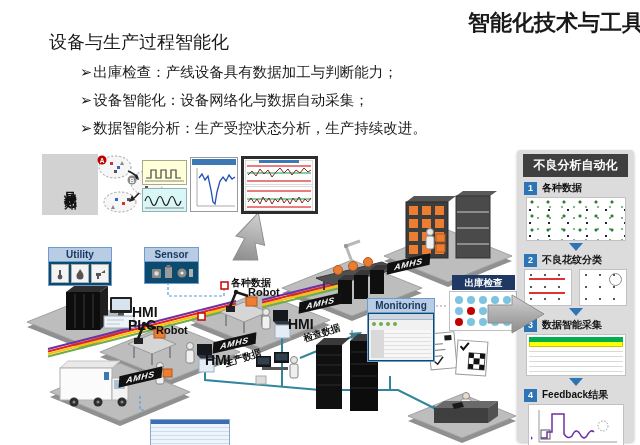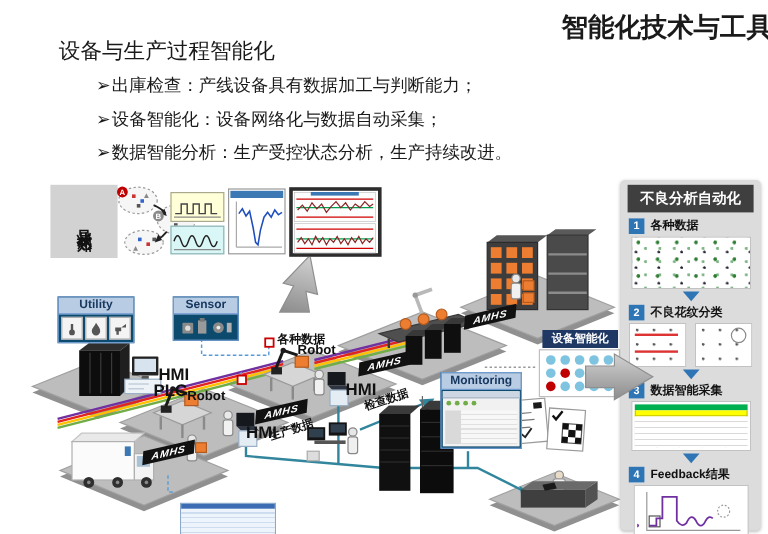--- a/index.html
+++ b/index.html
@@ -31,21 +31,21 @@
   .monitor svg{display:block;margin-bottom:1px;}
   .data-arrow-label{left:231px;top:233px;font-size:10px;margin-top:43px;}
   
   .bluebox{position:absolute;border:1px solid var(--box-border);background:#0c4a6e;box-sizing:border-box;z-index:2;}
   .bluebox .bb-head{background:var(--box-header);border-bottom:1px solid var(--box-border);color:var(--navy);
     font-weight:bold;font-size:10px;text-align:center;line-height:13px;height:13px;}
   .bb-body{display:flex;align-items:center;justify-content:center;gap:2px;padding:2px;}
   .tile{width:17px;height:17px;border:1px solid #b0b0b0;background:#f4f4f4;display:flex;align-items:center;justify-content:center;}
   .box-utility{left:48px;top:247px;width:64px;}
   .box-sensor{left:144px;top:247px;width:55px;}
-  .box-monitoring{left:367px;top:310px;width:68px;}
+  .box-monitoring{left:367px;top:298px;width:68px;}
   .shot{height:46px;position:relative;background:#f1f1f1;margin:1px;}
   .shot-bar{height:5px;background:#cdd7e4;border-bottom:1px solid #aab6c6;}
   .shot-dots{display:flex;gap:3px;padding:2px 3px;}
   .shot-dots i{width:4px;height:4px;border-radius:50%;background:#70ad47;}
   .shot-rows{position:absolute;left:2px;right:2px;top:16px;bottom:2px;
     background:linear-gradient(90deg,#d9d9d9 0 13px,transparent 13px),
     repeating-linear-gradient(#f7f7f7 0 3px,#e0e0e0 3px 4px);}
   
   .ship-head{position:absolute;left:452px;top:275px;width:63px;height:15px;z-index:2;background:var(--navy-dark);
     color:#fff;font-weight:bold;font-size:9.5px;text-align:center;line-height:15px;}
@@ -451,21 +451,21 @@
       <div class="shot-dots">
           <i></i>
           <i></i>
           <i></i>
           <i></i>
         </div>
       <div class="shot-rows"></div>
     </div>
   </div>
 
-  <div class="ship-head">设备智能化</div>
+  <div class="ship-head">出庫检查</div>
   <div class="ship-card">
     <span class="dot b"></span>
       <span class="dot b"></span>
       <span class="dot b"></span>
       <span class="dot b"></span>
       <span class="dot b"></span>
     <span class="dot b"></span>
       <span class="dot r"></span>
       <span class="dot b"></span>
       <span class="dot r"></span>

